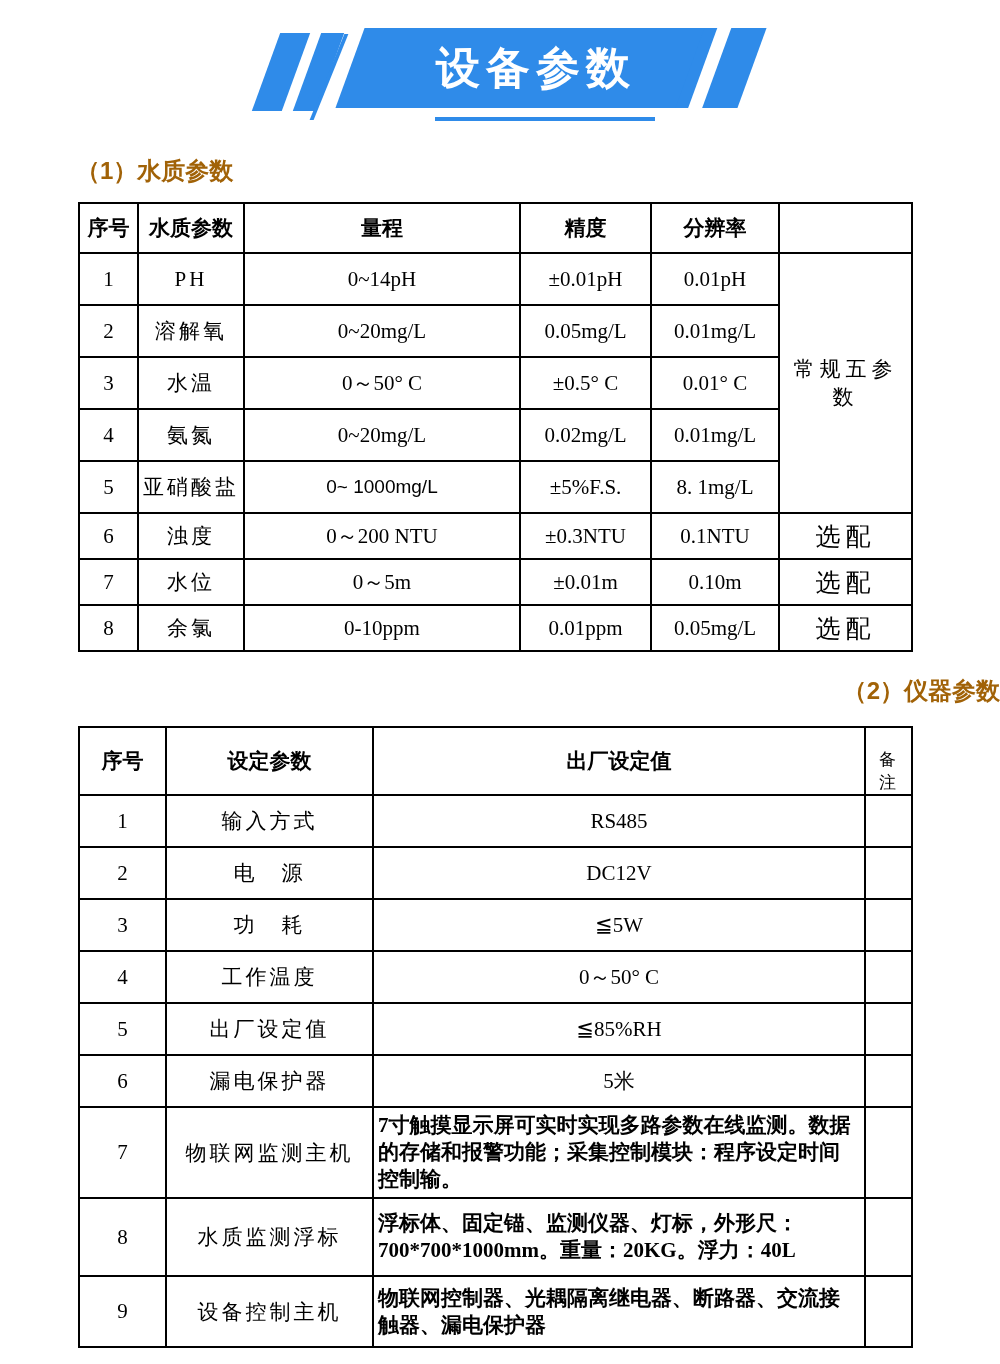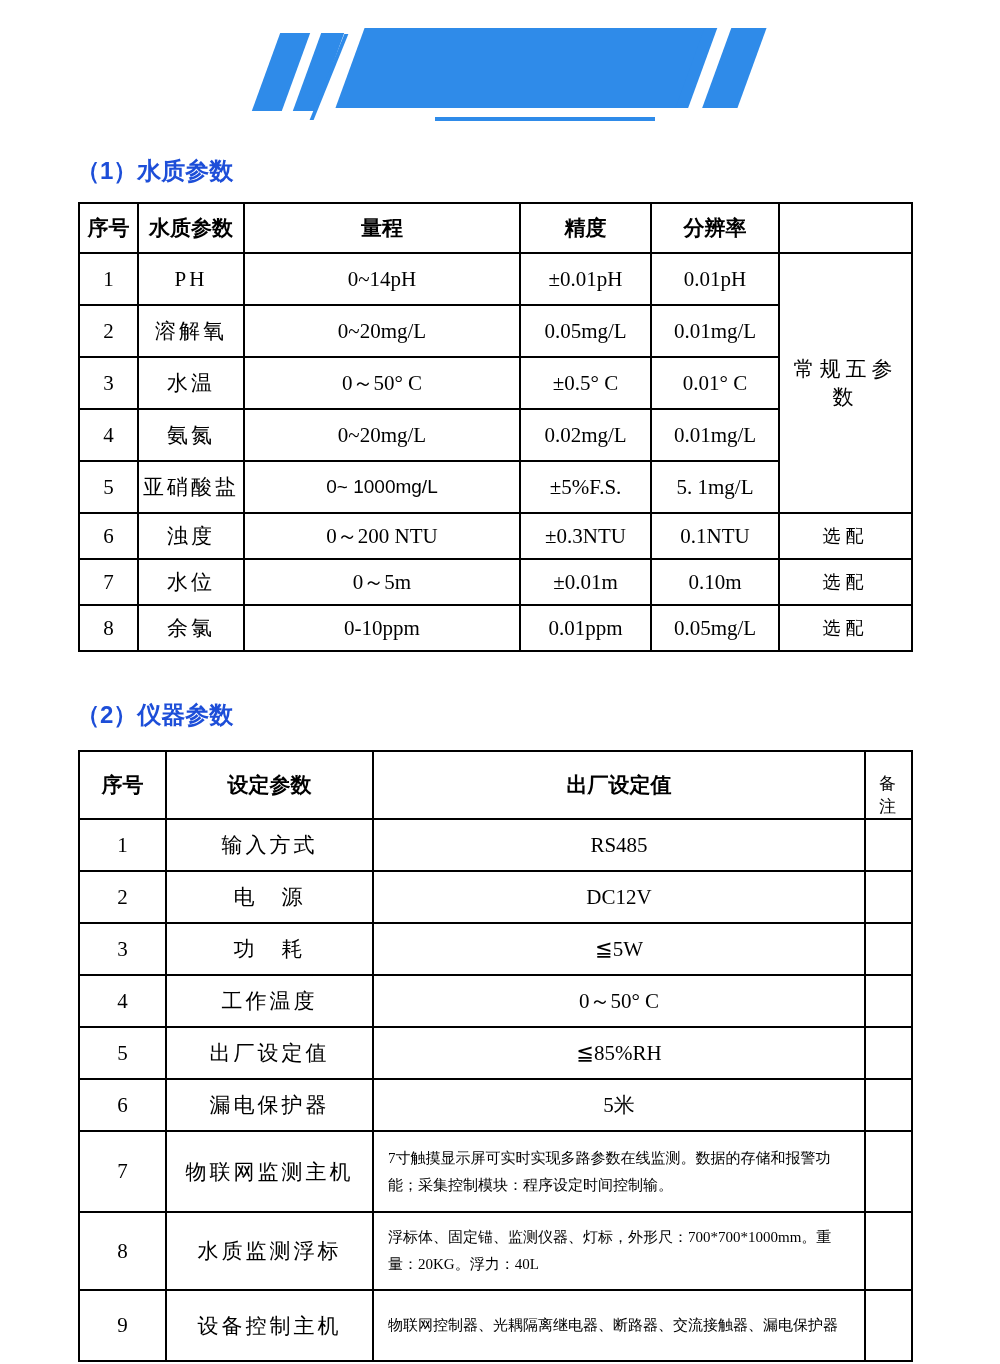--- a/index.html
+++ b/index.html
@@ -26,60 +26,61 @@
   .thin-underline{ position: absolute; left: 435px; top: 117px; width: 220px; height: 4px;
                    background: #2F8BE9; z-index: 2; }
   .banner-title  { position: absolute; left: 350px; top: 28px; width: 372px; height: 80px;
                    z-index: 5; display: flex; align-items: center; justify-content: center;
                    color: #fff; font-family: "Liberation Sans", sans-serif;
                    font-weight: bold; font-size: 44px; letter-spacing: 6px; }
 
   
   .section-heading {
     font-family: "Liberation Sans", sans-serif;
-    font-weight: bold; font-size: 24px; color: #1d4ed8;
+    font-weight: bold; font-size: 24px; color: #a16207;
     margin: 16px 0 0 76px; line-height: 30px;
   }
-  .section-heading.second { margin-top: 48px; }
+  .section-heading.second { margin-top: 24px; text-align: right; }
 
   
   table {
     border-collapse: collapse; table-layout: fixed;
     margin-left: 78px;
     font-family: "Liberation Serif", "DejaVu Serif", serif;
     font-size: 21px;
   }
   #water-table { margin-top: 16px; width: 833px; }
   #device-table { margin-top: 20px; width: 833px; }
   th, td { border: 2px solid #000; text-align: center; vertical-align: middle;
            padding: 0 4px; overflow: hidden; }
   th { font-family: "Liberation Sans", sans-serif; font-weight: bold; font-size: 21px; }
 
   .h50 { height: 50px; } .h52 { height: 52px; } .h46 { height: 46px; }
   .h53 { height: 53px; } .h81 { height: 81px; } .h78 { height: 78px; } .h71 { height: 71px; }
 
   .group-note { letter-spacing: 5px; }
-  .opt { font-size: 18px; letter-spacing: 5px; }
+  .opt { font-size: 25px; letter-spacing: 5px; }
   .param { letter-spacing: 3px; border-radius: 6px; }
   .sans-range { font-family: "Liberation Sans", sans-serif; font-size: 19px; margin-left: 12px; }
   .remark-head { vertical-align: top; font-family: "Liberation Serif", serif;
                  font-weight: normal; font-size: 17px; padding-top: 20px; letter-spacing: 2px; }
-  .long-text { text-align: left; font-size: 15px; line-height: 27px; padding: 4px 14px; }
+  .long-text { text-align: left; font-size: 21px; line-height: 27px; padding: 4px 4px; font-weight: bold; }
 </style>
 </head>
 <body>
 
 <div class="banner">
   <div class="shape banner-left"></div>
   <div class="shape banner-main"></div>
   <div class="shape banner-right"></div>
   <div class="white-stripe stripe-left"></div>
   <div class="white-stripe stripe-right"></div>
   <div class="thin-diag"></div>
   <div class="thin-underline"></div>
+  <div class="banner-title">设备参数</div>
 </div>
 
 <div class="section-heading">（1）水质参数</div>
 
 <table id="water-table">
   <colgroup>
     <col style="width:59px">
       <col style="width:106px">
       <col style="width:276px">
     <col style="width:131px">
@@ -124,21 +125,21 @@
       <td class="param">氨氮</td>
       <td>0~20mg/L</td>
       <td>0.02mg/L</td>
       <td>0.01mg/L</td>
     </tr>
     <tr class="h52">
       <td>5</td>
       <td class="param">亚硝酸盐</td>
       <td class="sans-range">0~ 1000mg/L</td>
       <td>±5%F.S.</td>
-      <td>5. 1mg/L</td>
+      <td>8. 1mg/L</td>
     </tr>
     <tr class="h46">
       <td>6</td>
       <td class="param">浊度</td>
       <td>0～200 NTU</td>
       <td>±0.3NTU</td>
       <td>0.1NTU</td>
       <td class="opt">选配</td>
     </tr>
     <tr class="h46">

